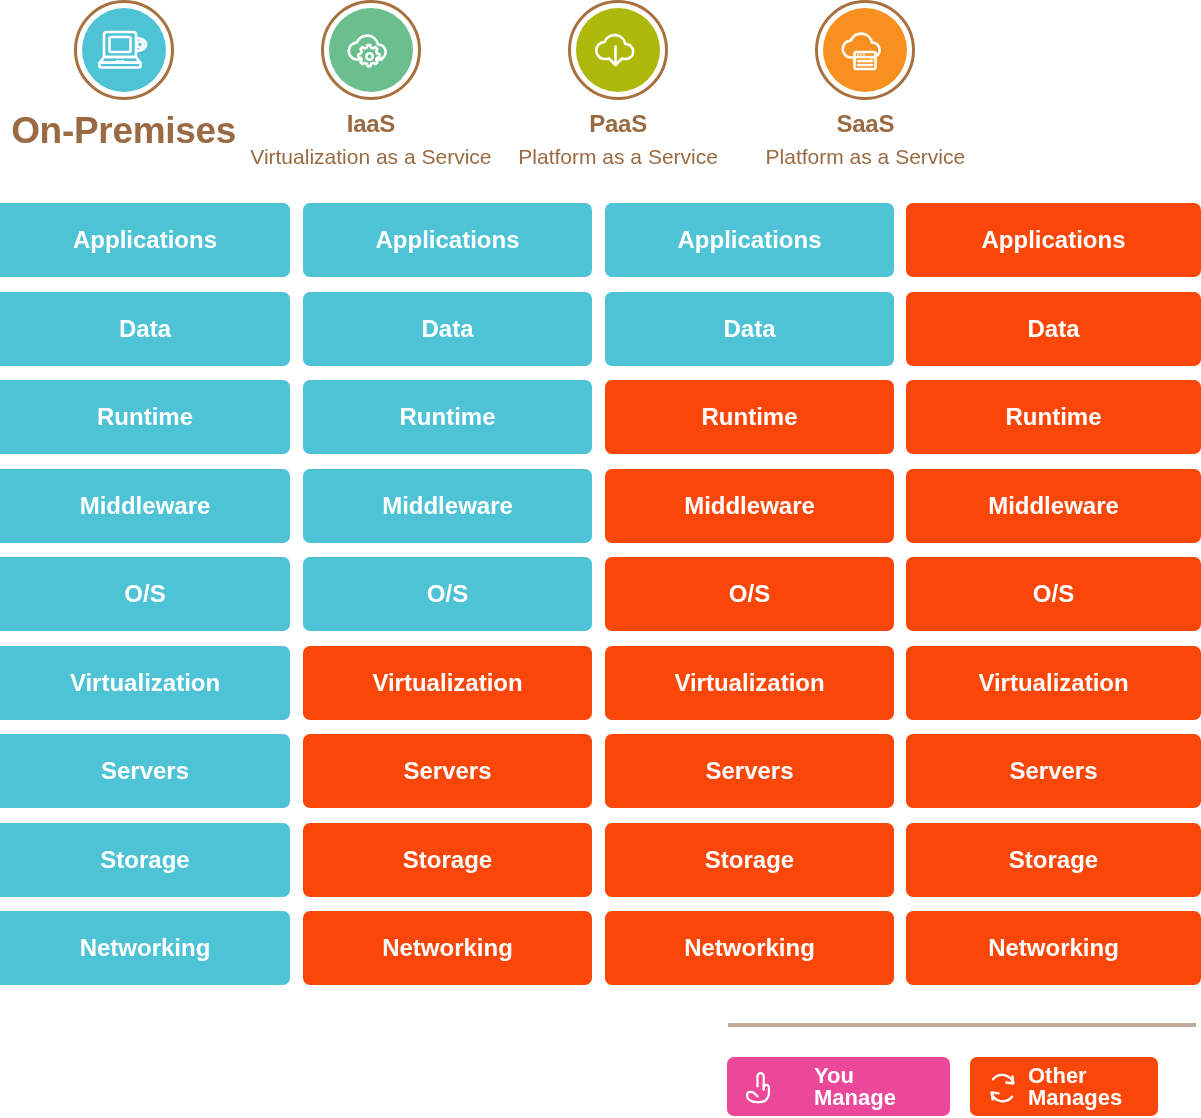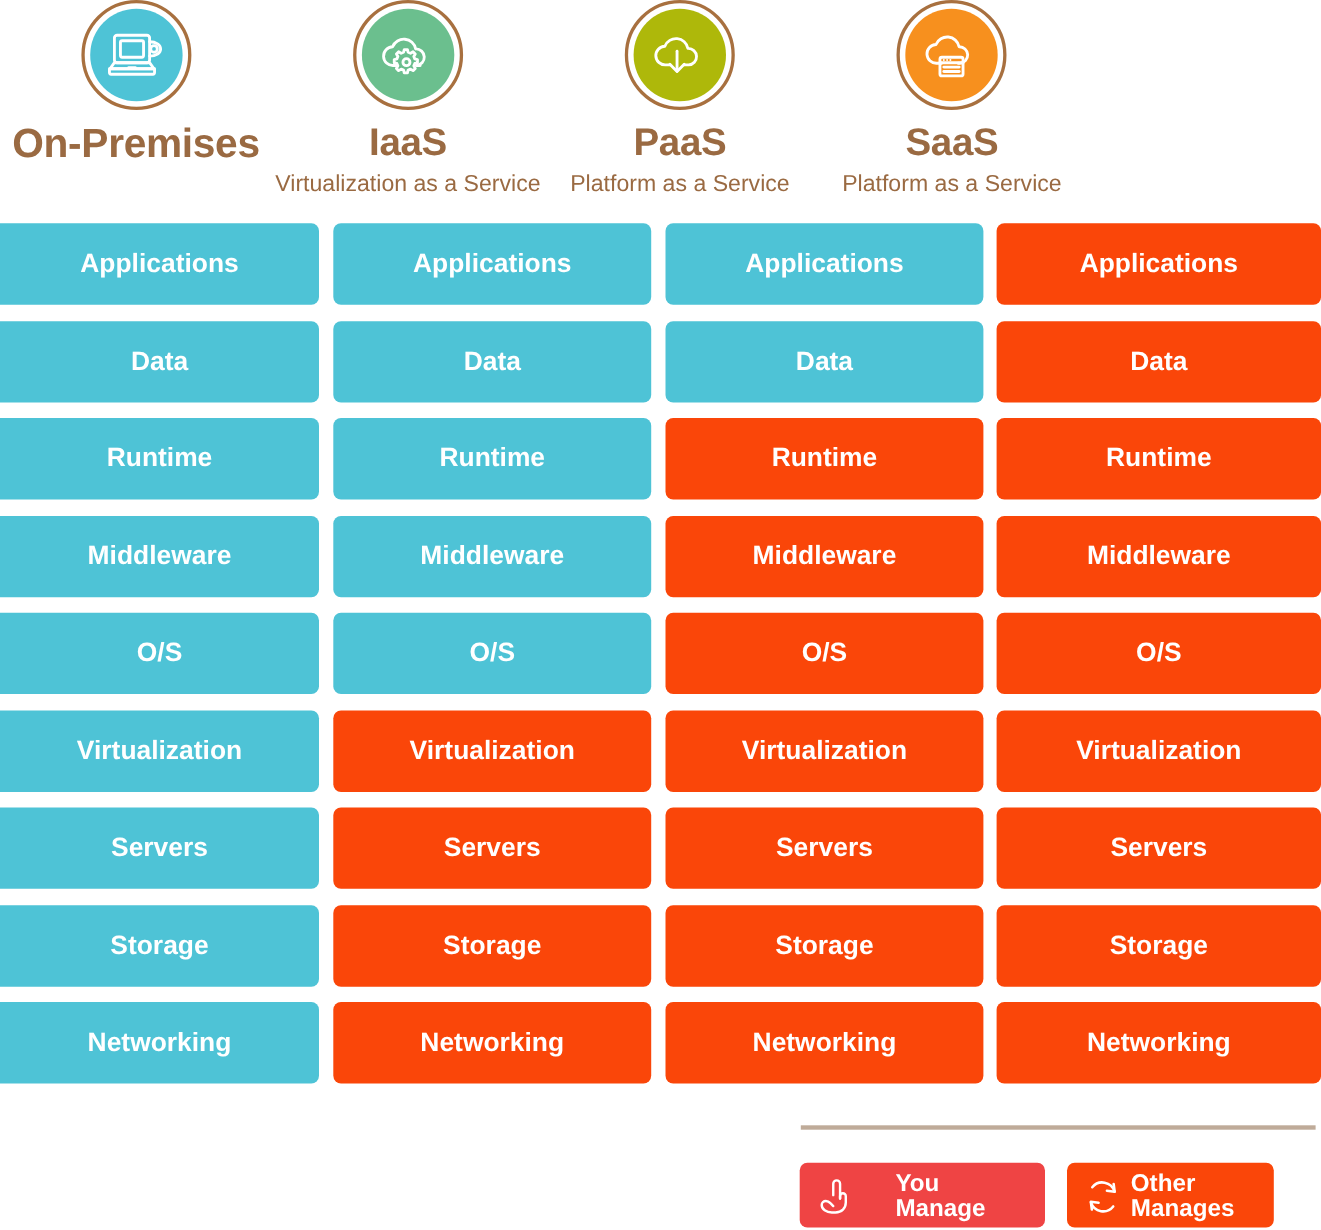--- a/index.html
+++ b/index.html
@@ -50,21 +50,21 @@
     width: 100%;
     height: 100%;
     border-radius: 50%;
     display: flex;
     align-items: center;
     justify-content: center;
   }
   .badge svg { display: block; }
 
   .col-title {
-    font-size: 35px;
+    font-size: 24px;
     font-weight: bold;
     color: #9a6a42;
     letter-spacing: -0.3px;
     line-height: 1;
     margin-top: 12px;
     white-space: nowrap;
   }
   .col-title.big { font-size: 37px; }
   .col-sub {
     font-size: 21px;
@@ -127,21 +127,21 @@
     border-radius: 7px;
     display: flex;
     align-items: center;
     gap: 9px;
     padding: 0 18px 0 16px;
     color: #ffffff;
     font-size: 22px;
     font-weight: bold;
     box-sizing: border-box;
   }
-  .legend-chip.you   { background: #ef4444; width: 223px; gap: 41px; }
+  .legend-chip.you   { background: #ec4899; width: 223px; gap: 41px; }
   .legend-chip.other { background: #fa4609; width: 188px; }
   .legend-chip svg { display: block; flex: none; }
   .legend-label { line-height: 1; }
 </style>
 </head>
 <body>
 
 <div class="columns-head">
 
   <div class="head-cell">

